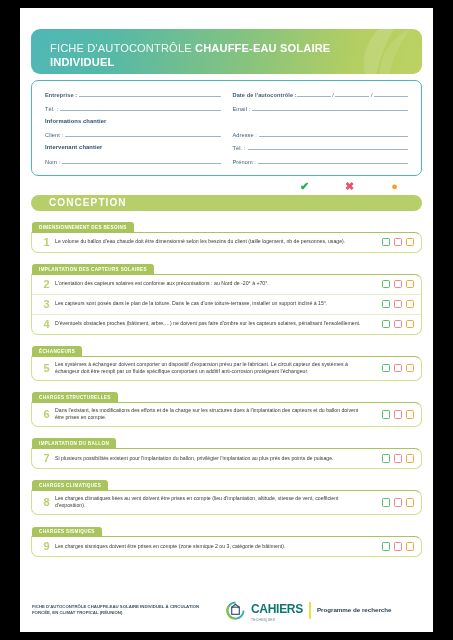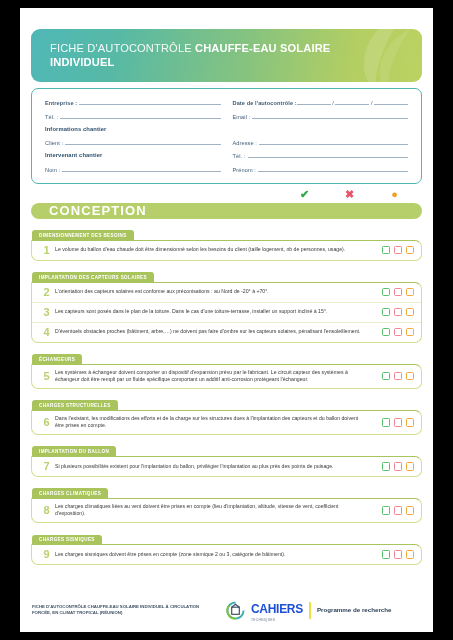--- a/index.html
+++ b/index.html
@@ -14,21 +14,21 @@
     left: 20px; top: 8px;
     width: 413px; height: 624px;
     background: #ffffff;
     overflow: hidden;
   }
 
   
   .banner {
     position: relative;
     margin: 21px 11px 0 11px;
-    height: 53px;
+    height: 45px;
     border-radius: 9px;
     background: linear-gradient(100deg, #4fb7b6 0%, #57b9a5 22%, #86c37f 55%, #b3ce62 82%, #bcd263 100%);
     overflow: hidden;
   }
   .leafmark {
     position: absolute;
     right: 6px; top: -16px;
     width: 60px; height: 78px;
     opacity: .30;
   }
@@ -85,21 +85,21 @@
 
   
   .secbar {
     margin: 1px 11px 0 11px;
     height: 16px;
     background: #b6cf6a;
     border-radius: 8px;
     display: flex; align-items: center;
     padding-left: 18px;
     color: #ffffff;
-    font-size: 13px; font-weight: 700; letter-spacing: 1.1px;
+    font-size: 10px; font-weight: 700; letter-spacing: 1.1px;
   }
 
   
   .group { margin: 4px 11px 0 11px; position: relative; }
   .tab {
     display: inline-block;
     background: #a9c45c;
     color: #ffffff;
     font-size: 4.6px; font-weight: 700;
     letter-spacing: .35px;
@@ -155,21 +155,21 @@
     width: 176px;
     font-size: 4.3px;
     line-height: 6.4px;
     color: #2f4257;
     font-weight: 700;
     opacity: .92;
   }
   .flogo { margin-left: 18px; display: flex; align-items: center; gap: 6px; }
   .logomark { width: 19px; height: 19px; }
   .logoword {
-    font-size: 12px; font-weight: 700; color: #1d4ed8;
+    font-size: 12px; font-weight: 700; color: #0f766e;
     letter-spacing: -.3px; line-height: 1;
   }
   .logosub { font-size: 3.4px; color: #6a7b8e; letter-spacing: .2px; display:block; margin-top:1px; }
   .bar-y { width: 2px; height: 17px; background: #e8e341; }
   .ftag { font-size: 6.2px; font-weight: 700; color: #2f4257; line-height: 8px; max-width: 120px; }
 </style>
 </head>
 <body>
 
 <div class="page">

